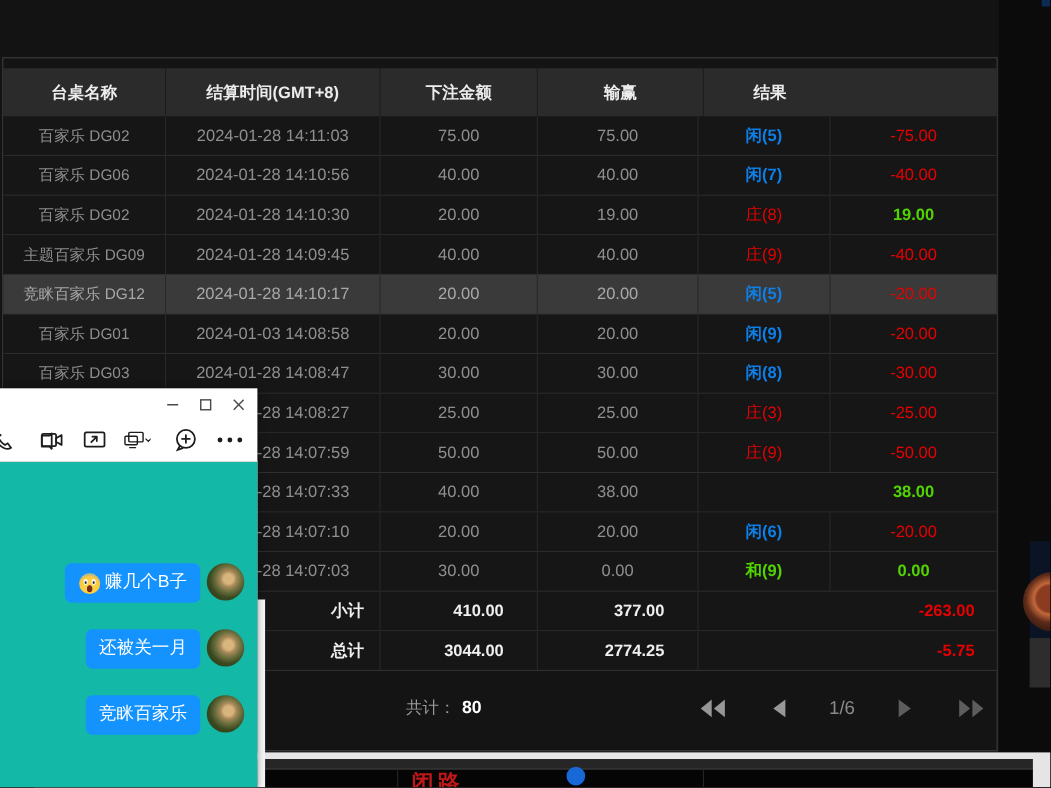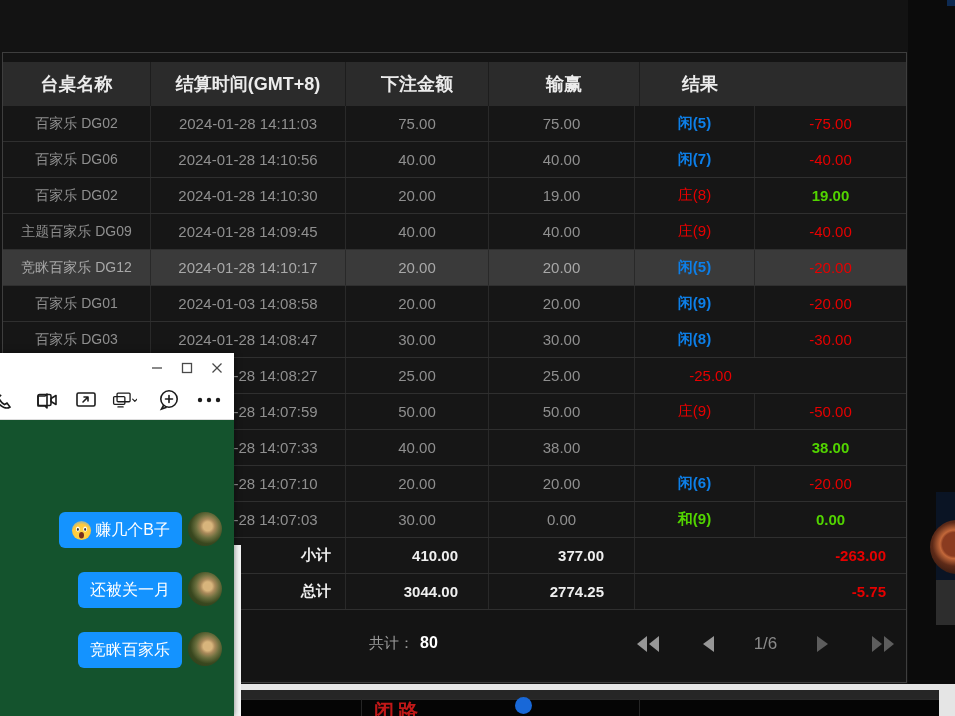--- a/index.html
+++ b/index.html
@@ -13,21 +13,21 @@
   .bg-navy-block { position:absolute; left:936px; top:492px; width:19px; height:88px; background:#0a1424; }
   .bg-chip { position:absolute; left:930px; top:520px; width:54px; height:54px; border-radius:50%;
     background:radial-gradient(circle at 45% 45%, #8a3b20 0 28%, #c3683a 34%, #5d2a18 52%, #3c1d12 70%, #241009 100%); }
   .bg-grey-block { position:absolute; left:936px; top:580px; width:19px; height:45px; background:#2d2d2d; }
 
   
   .panel { position:absolute; left:2px; top:52px; width:905px; height:631px;
     border:1px solid #3e3e3e; background:#141414; }
   .thead { display:flex; height:44px; margin-top:9px; background:#2b2b2b; }
   .th { display:flex; align-items:center; justify-content:center; color:#ececec;
-    font-size:18px; font-weight:bold; border-right:1px solid #1d1d1d; }
+    font-size:15px; font-weight:bold; border-right:1px solid #1d1d1d; }
   .th:last-child { border-right:none; }
   .row { display:flex; height:36px; border-bottom:1px solid #2f2f2f; background:#161616; }
   .row.hl { background:#3a3a3a; }
   .cell { display:flex; align-items:center; justify-content:center; font-size:15px;
     color:#8f8f8f; border-right:1px solid #292929; overflow:hidden; white-space:nowrap; }
   .cell:last-child { border-right:none; }
   .row.hl .cell { color:#a8a8a8; }
   .cell.name { font-size:14px; }
   .c-blue { color:#0d7fe8 !important; font-weight:bold; }
   .c-red { color:#e60000 !important; }
@@ -65,21 +65,21 @@
   .chat { position:absolute; left:0; top:353px; width:234px; height:363px; background:#ffffff;
     box-shadow:0 0 6px rgba(0,0,0,.5); }
   .titlebar { position:relative; height:30px; }
   .winbtn { position:absolute; top:6px; width:18px; height:18px; display:flex; align-items:center;
     justify-content:center; cursor:pointer; }
   .winbtn.min { right:68px; } .winbtn.max { right:38px; } .winbtn.cls { right:8px; }
   .toolbar { position:relative; height:36px; }
   .tool { position:absolute; top:4px; width:26px; height:26px; display:flex; align-items:center;
     justify-content:center; cursor:pointer; }
   .divider { height:1px; background:#dcdcdc; }
-  .chat-body { position:relative; height:296px; background:#14532d; }
+  .chat-body { position:relative; height:296px; background:#14b8a6; }
   .msgrow { position:absolute; right:12px; display:flex; align-items:flex-start; gap:6px; }
   .bubble { background:#1493ff; color:#fff; border-radius:6px; height:36px; line-height:36px;
     padding:0 12px; font-size:16px; display:flex; align-items:center; gap:3px; white-space:nowrap; }
   .avatar { width:34px; height:34px; border-radius:50%;
     background:radial-gradient(circle at 58% 42%, #d8b57c 0 16%, #a8895a 26%, #6b6f3e 42%, #39481f 62%, #2a3a18 100%); }
 </style>
 </head>
 <body>
 
 <div class="stage">
@@ -154,20 +154,21 @@
           <div class="cell " style="width: 143px;">30.00</div>
           <div class="cell " style="width: 146px;">30.00</div>
           <div class="cell c-blue" style="width: 120px;">闲(8)</div>
           <div class="cell c-red" style="width: 151px;">-30.00</div>
         </div>
         <div class="row">
           <div class="cell name" style="width: 148px;"></div>
           <div class="cell " style="width: 195px;">2024-01-28 14:08:27</div>
           <div class="cell " style="width: 143px;">25.00</div>
           <div class="cell " style="width: 146px;">25.00</div>
+          <div class="cell c-red" style="width: 120px;">庄(3)</div>
           <div class="cell c-red" style="width: 151px;">-25.00</div>
         </div>
         <div class="row">
           <div class="cell name" style="width: 148px;"></div>
           <div class="cell " style="width: 195px;">2024-01-28 14:07:59</div>
           <div class="cell " style="width: 143px;">50.00</div>
           <div class="cell " style="width: 146px;">50.00</div>
           <div class="cell c-red" style="width: 120px;">庄(9)</div>
           <div class="cell c-red" style="width: 151px;">-50.00</div>
         </div>

